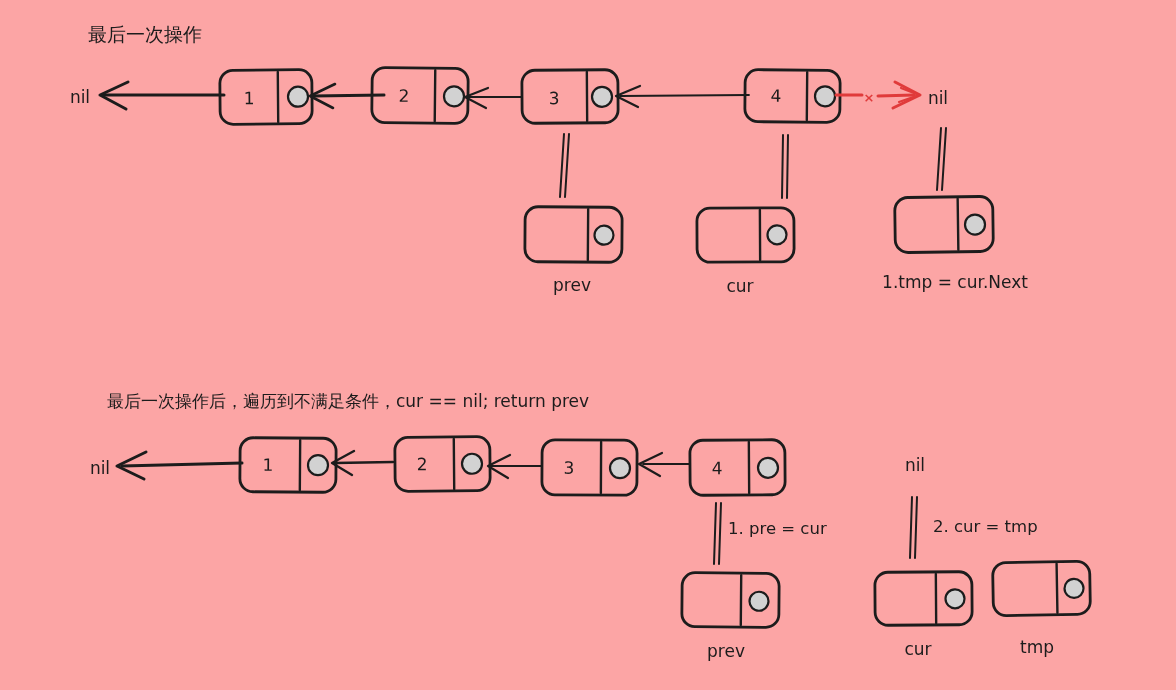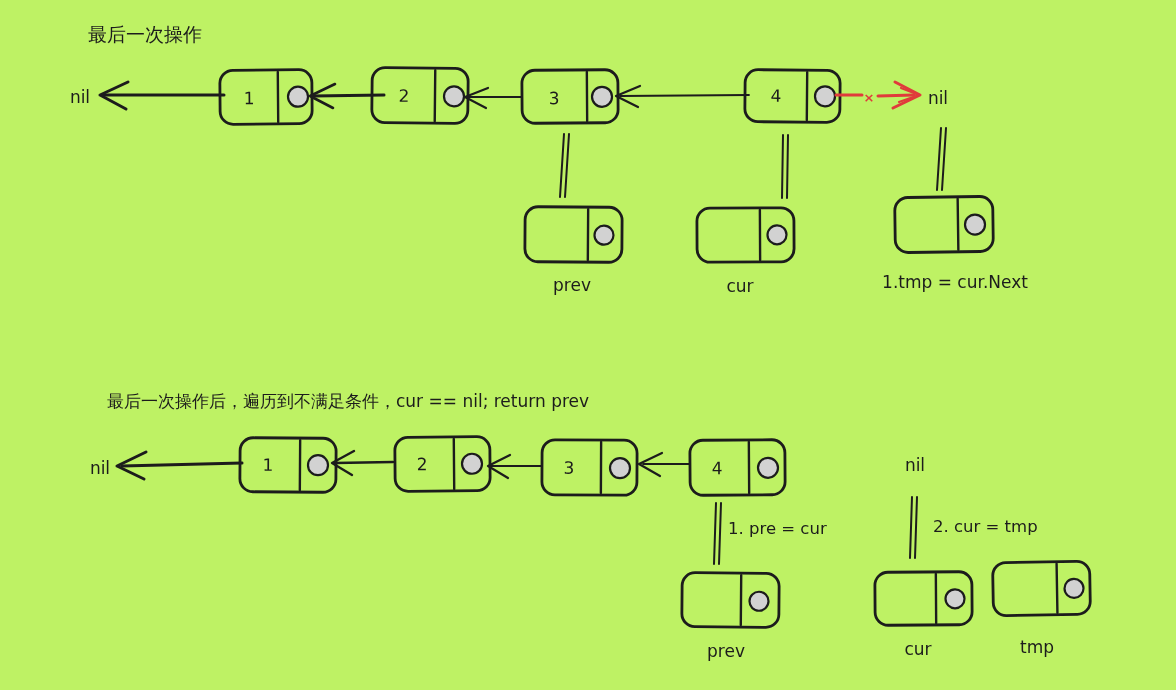--- a/index.html
+++ b/index.html
@@ -1,20 +1,20 @@
 <!DOCTYPE html>
 <html><head>
 <meta charset="utf-8">
 <style>
   html, body { margin: 0; padding: 0; background: #ffffff; }
   .canvas {
     position: relative;
     width: 1176px;
     height: 690px;
-    background: #bef264;
+    background: #fca5a5;
     overflow: hidden;
     font-family: "DejaVu Sans", sans-serif;
   }
   svg { display: block; }
 
   
   .st  { stroke: #1c1c1c; fill: none; stroke-linecap: round; stroke-linejoin: round; }
   .box { stroke-width: 2.8; }
   .div { stroke-width: 2.4; }
   .w3  { stroke-width: 3; }

